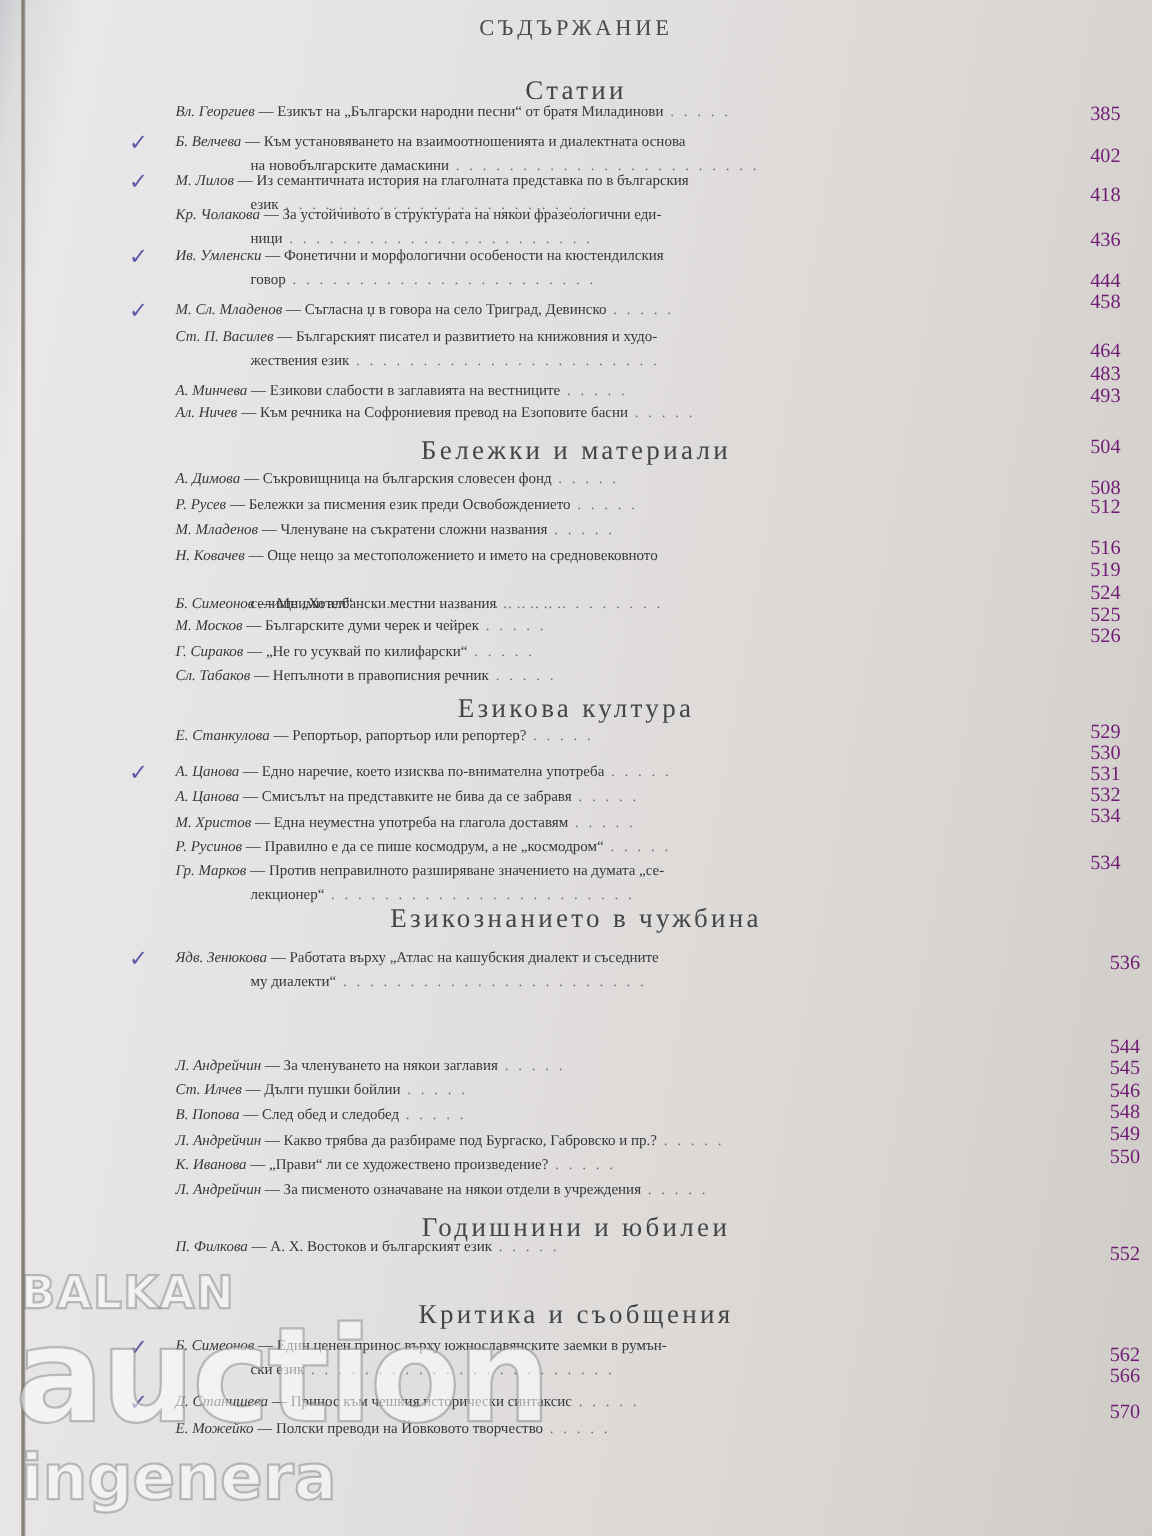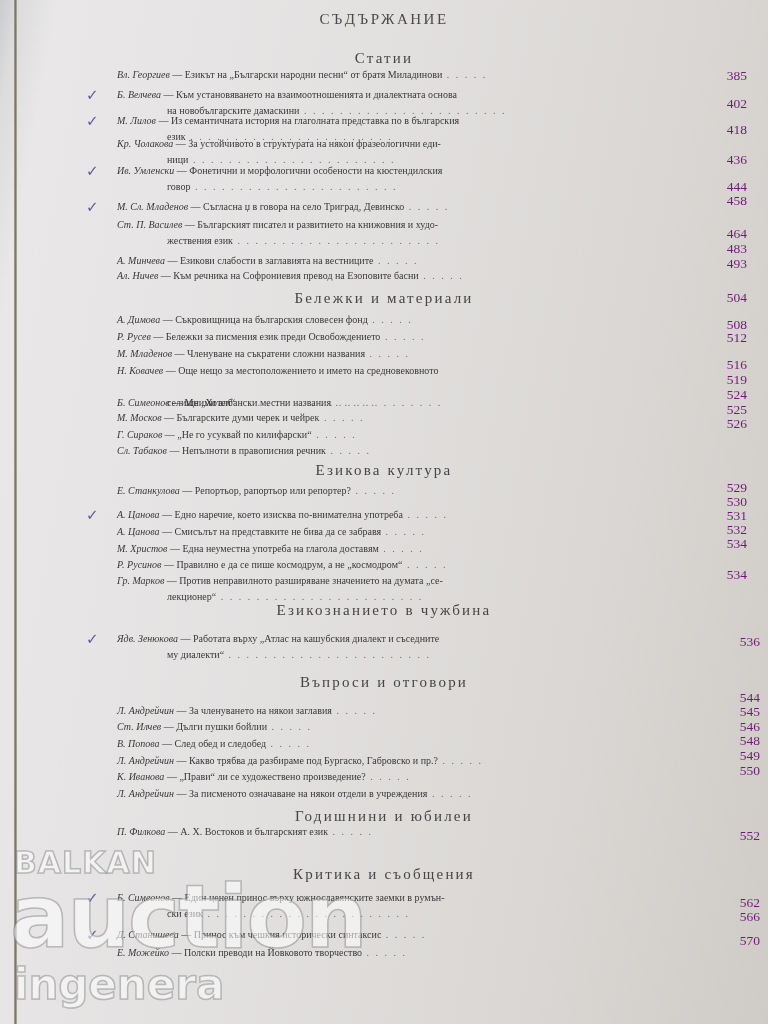--- a/index.html
+++ b/index.html
@@ -4,21 +4,21 @@
 <style>
   html, body { margin: 0; padding: 0; }
   body {
     width: 768px; height: 1024px; overflow: hidden; position: relative;
     background: linear-gradient(100deg, #c9cbcf 0%, #dcdcdc 2%, #e9e7e8 6%, #e3e1e0 40%, #d9d6d3 75%, #cfccc8 100%);
     font-family: "Liberation Serif", serif; color: #3a3a3c;
   }
   .spine { position: absolute; left: 14px; top: 0; width: 3px; height: 1024px; background: linear-gradient(90deg,#a9a39a,#7d776e,#b7b2aa); }
   .page { position: absolute; left: 0; top: 0; width: 768px; height: 1024px; }
   .title { position: absolute; top: 11px; left: 0; width: 768px; text-align: center; font-size: 15px; letter-spacing: 2.5px; color: #4a4a4c; }
-  .section { position: absolute; left: 0; width: 768px; text-align: center; font-size: 15px; letter-spacing: 2.2px; color: #454547; }
+  .section { position: absolute; left: 0; width: 768px; text-align: center; font-size: 18px; letter-spacing: 2.2px; color: #454547; }
   .line { position: absolute; font-size: 10px; white-space: nowrap; color: #38383a; line-height: 14px; }
   .author { font-style: italic; }
   .dots { letter-spacing: 2px; color: #6b6b6d; }
   .num { position: absolute; font-size: 13.5px; color: #701a75; text-align: right; width: 40px; }
   .check { position: absolute; font-size: 15px; color: #5a5aa8; font-family: "DejaVu Sans", sans-serif; }
   .wm { position: absolute; font-family: "DejaVu Sans", sans-serif; font-weight: bold; color: rgba(255,255,255,0.55);
         -webkit-text-stroke: 1.5px rgba(120,120,120,0.45); }
   .wm1 { left: 14px; top: 845px; font-size: 30px; letter-spacing: 1px; }
   .wm2 { left: 10px; top: 865px; font-size: 88px; letter-spacing: -2px; }
   .wm3 { left: 14px; top: 960px; font-size: 42px; }
@@ -89,21 +89,20 @@
     <div class="line" style="top: 558px; left: 117px;"><span class="author">Р. Русинов</span><span> — </span><span>Правилно е да се пише космодрум, а не „космодром“</span><span class="dots"> . . . . .</span></div>
     <div class="num" style="top: 536px; left: 707px;">534</div>
     <div class="line" style="top: 574px; left: 117px;"><span class="author">Гр. Марков</span><span> — </span><span>Против неправилното разширяване значението на думата „се-</span></div>
     <div class="line" style="top: 590px; left: 167px;"><span>лекционер“</span><span class="dots"> . . . . . . . . . . . . . . . . . . . . . . .</span></div>
     <div class="num" style="top: 567px; left: 707px;">534</div>
     <div class="section" style="top: 602px;">Езикознанието в чужбина</div>
     <div class="line" style="top: 632px; left: 117px;"><span class="author">Ядв. Зенюкова</span><span> — </span><span>Работата върху „Атлас на кашубския диалект и съседните</span></div>
     <div class="line" style="top: 648px; left: 167px;"><span>му диалекти“</span><span class="dots"> . . . . . . . . . . . . . . . . . . . . . . .</span></div>
     <div class="num" style="top: 634px; left: 720px;">536</div>
     <div class="check" style="top: 630px; left: 86px;">✓</div>
-    <div class="section" style="top: 674px;">Въпроси и отговори</div>
     <div class="line" style="top: 704px; left: 117px;"><span class="author">Л. Андрейчин</span><span> — </span><span>За членуването на някои заглавия</span><span class="dots"> . . . . .</span></div>
     <div class="num" style="top: 690px; left: 720px;">544</div>
     <div class="line" style="top: 720px; left: 117px;"><span class="author">Ст. Илчев</span><span> — </span><span>Дълги пушки бойлии</span><span class="dots"> . . . . .</span></div>
     <div class="num" style="top: 704px; left: 720px;">545</div>
     <div class="line" style="top: 737px; left: 117px;"><span class="author">В. Попова</span><span> — </span><span>След обед и следобед</span><span class="dots"> . . . . .</span></div>
     <div class="num" style="top: 719px; left: 720px;">546</div>
     <div class="line" style="top: 754px; left: 117px;"><span class="author">Л. Андрейчин</span><span> — </span><span>Какво трябва да разбираме под Бургаско, Габровско и пр.?</span><span class="dots"> . . . . .</span></div>
     <div class="num" style="top: 733px; left: 720px;">548</div>
     <div class="line" style="top: 770px; left: 117px;"><span class="author">К. Иванова</span><span> — </span><span>„Прави“ ли се художествено произведение?</span><span class="dots"> . . . . .</span></div>
     <div class="num" style="top: 748px; left: 720px;">549</div>

